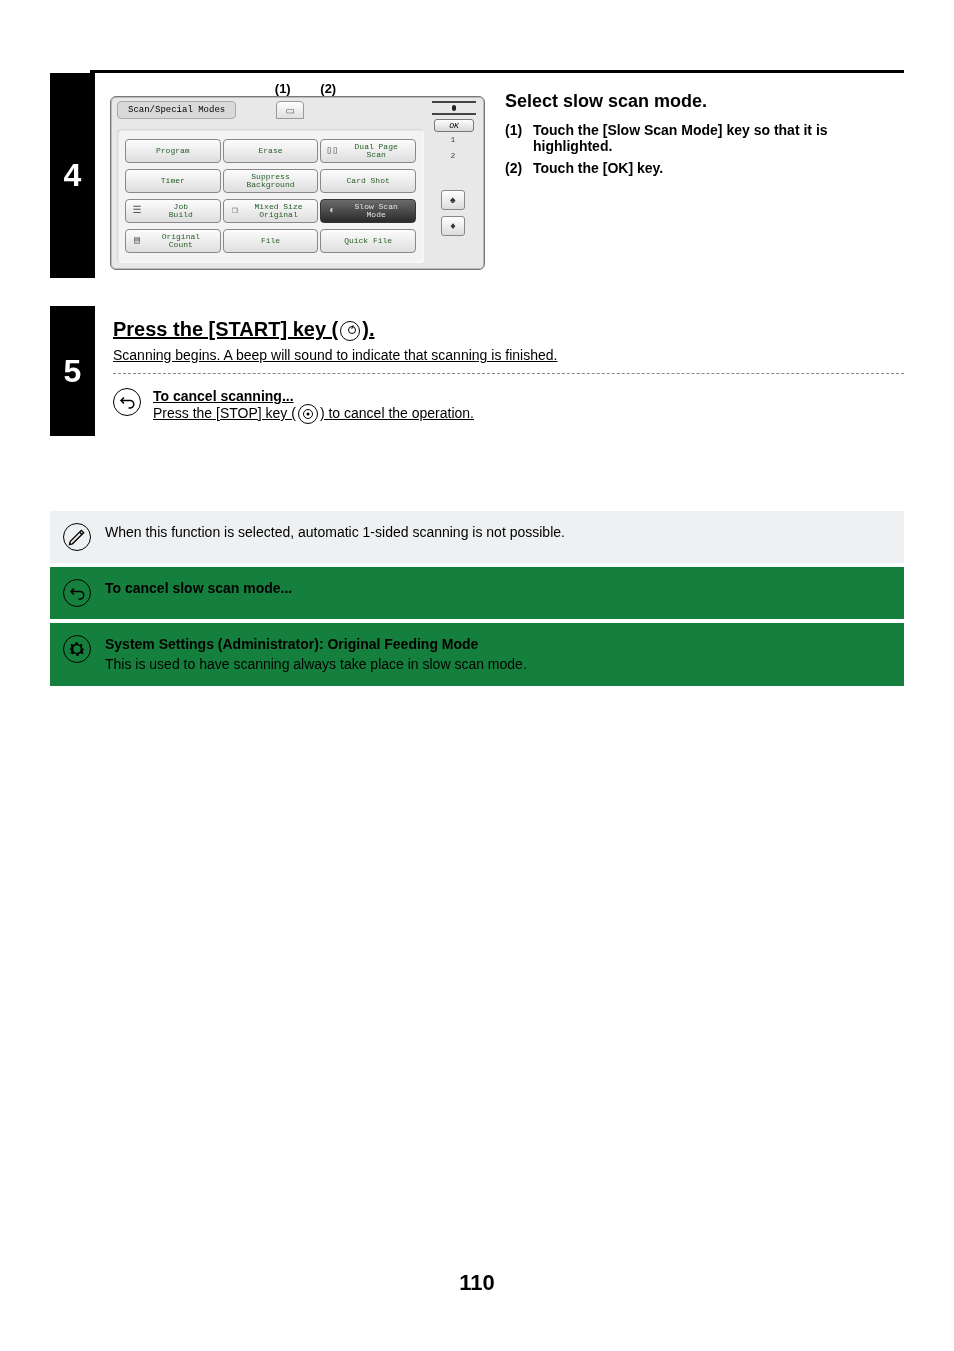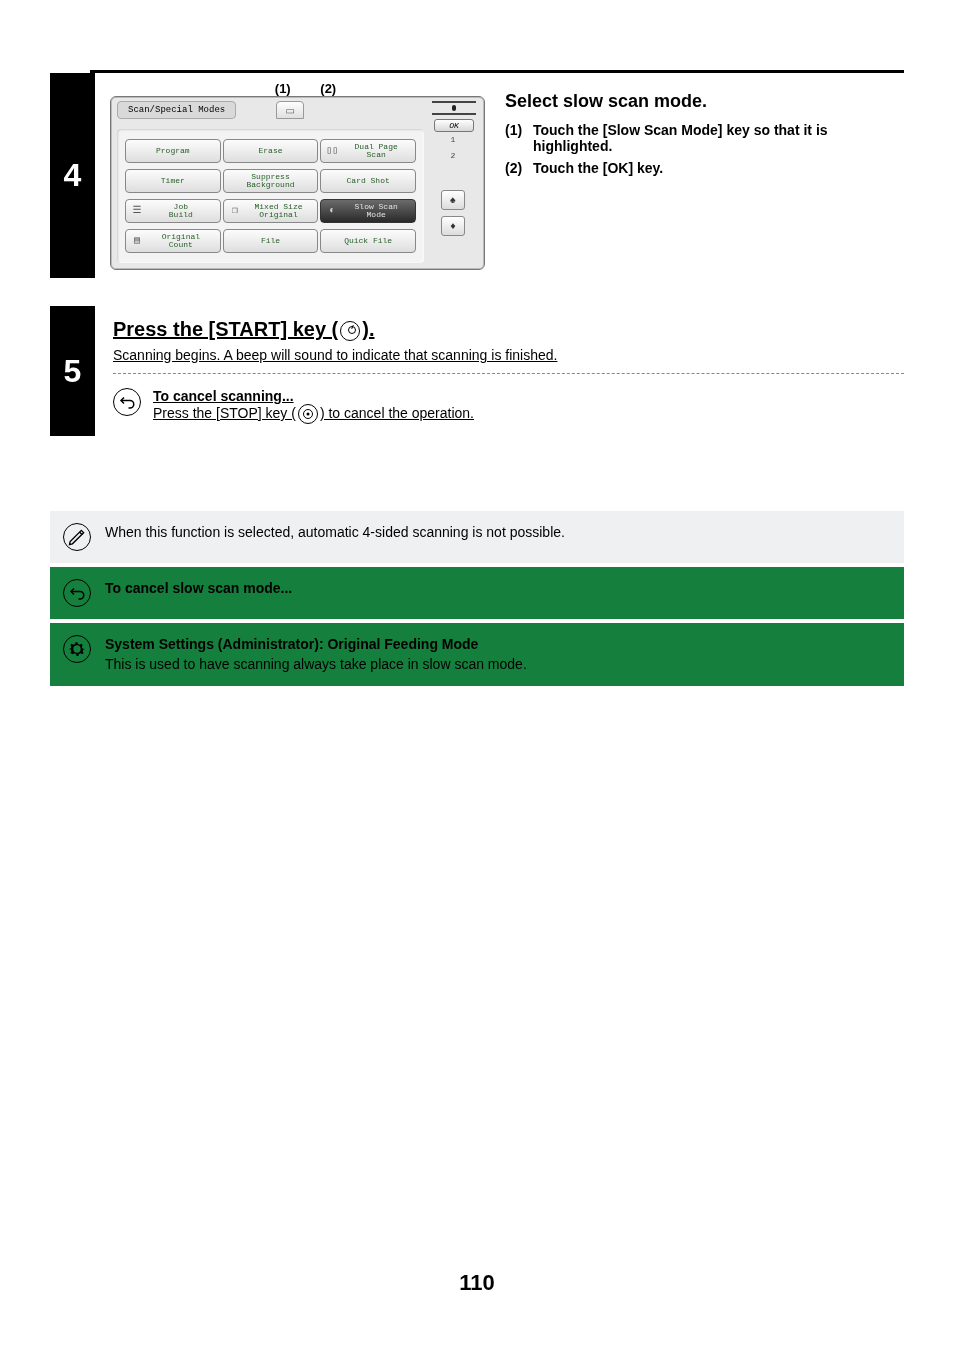--- a/index.html
+++ b/index.html
@@ -473,21 +473,21 @@
   </div>
 
   <div class="info-stack">
     <div class="info-box first" style="border-left-color:transparent">
       <div class="round-icon pencil-icon">
         <svg viewBox="0 0 24 24" fill="none" stroke="#000" stroke-width="1.6">
             <path d="M3 21l3.5-.8L20 6.8 17.2 4 3.8 17.5 3 21z"></path>
             <path d="M15 6l3 3"></path>
           </svg>
       </div>
-      <div class="text">When this function is selected, automatic 4-sided scanning is not possible.</div>
+      <div class="text">When this function is selected, automatic 1-sided scanning is not possible.</div>
     </div>
 
     <div class="info-box" style="border-left-color:transparent">
       <div class="round-icon return">
         <svg viewBox="0 0 24 24" fill="none" stroke="#000" stroke-width="2">
             <path d="M4 10h12a5 5 0 1 1 0 10h-2"></path>
             <path d="M8 6l-4 4 4 4"></path>
           </svg>
       </div>
       <div class="text">

